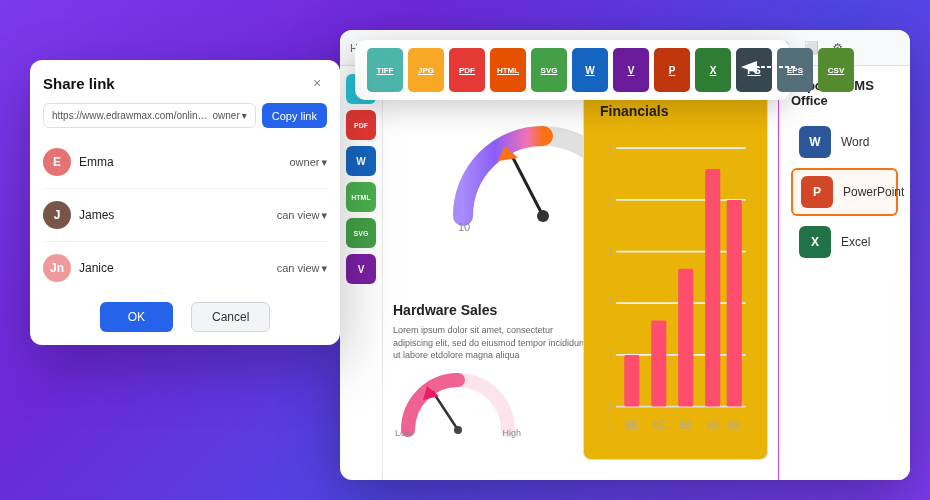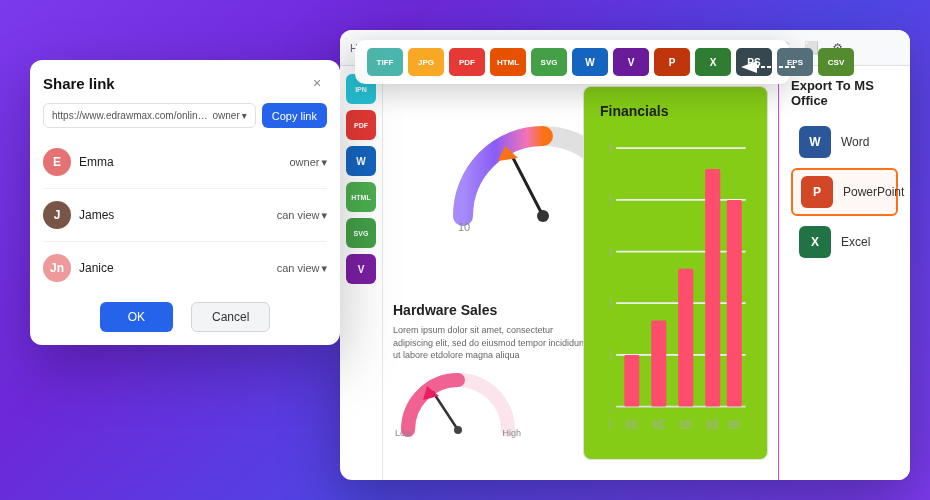--- a/index.html
+++ b/index.html
@@ -90,21 +90,21 @@
     
     .chart-panel {
       position: absolute;
       top: 20px;
       left: 200px;
       right: 10px;
       bottom: 20px;
       border: 1px solid #e0e0e0;
       border-radius: 8px;
       padding: 16px;
-      background: #84cc16;
+      background: #eab308;
     }
 
     .chart-title {
       font-size: 14px;
       font-weight: 700;
       color: #222;
       margin-bottom: 12px;
     }
 
     .chart-svg {
@@ -207,30 +207,31 @@
       box-shadow: 0 8px 30px rgba(0,0,0,0.2);
       padding: 8px 12px;
       display: flex;
       align-items: center;
       gap: 5px;
       z-index: 30;
     }
 
     .format-icon {
       width: 36px;
-      height: 28px;
+      height: 44px;
       border-radius: 5px;
       display: flex;
       align-items: center;
       justify-content: center;
       font-weight: 800;
       font-size: 10px;
       color: #fff;
       cursor: pointer;
       flex-shrink: 0;
+      text-decoration: underline;
     }
 
     .arrow-indicator {
       position: absolute;
       top: 55px;
       right: 130px;
       z-index: 31;
     }
 
     

